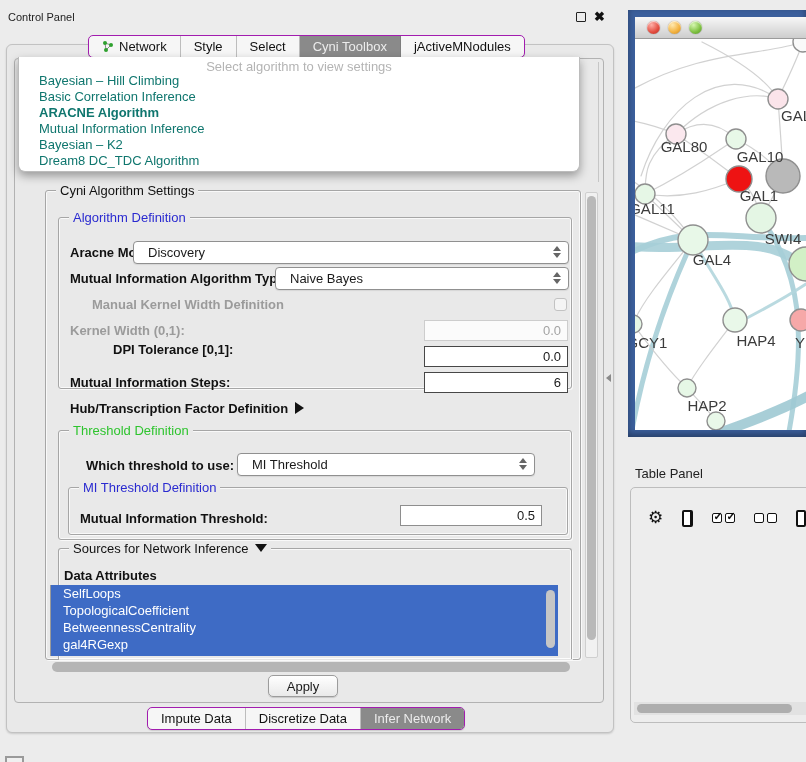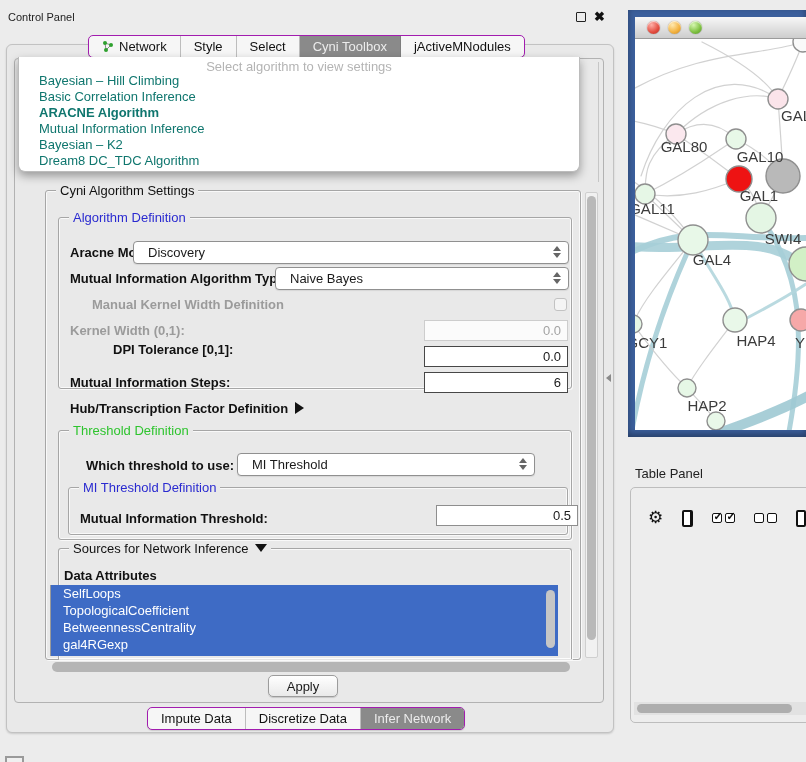--- a/index.html
+++ b/index.html
@@ -217,21 +217,21 @@
   <span>MI Threshold</span>
   <span class="spin">
       <span class="tri-up"></span>
       <span class="tri-dn"></span>
     </span>
 </div>
 <div class="group" style="left:68px; top:487px; width:500px; height:48px;">
   <span class="legend blue">MI Threshold Definition</span>
 </div>
 <div class="flabel" style="left:80px; top:511px;">Mutual Information Threshold:</div>
-<div class="tfield" style="left:436px; top:505px; width:142px; border-color:#8e8e8e;">0.5</div>
+<div class="tfield" style="left:400px; top:505px; width:142px; border-color:#8e8e8e;">0.5</div>
 
 <div class="group" style="left:58px; top:548px; width:514px; height:111px; border-bottom:none; border-radius:3px 3px 0 0;">
   <span class="legend black">
     <span>Sources for Network Inference</span><span class="tri-down-b"></span>
   </span>
 </div>
 <div class="flabel" style="left:64px; top:568px;">Data Attributes</div>
 <div class="abs attr-track"></div>
 <div class="abs attr-list" id="attr-list">
     <div class="attr-item">SelfLoops</div>

